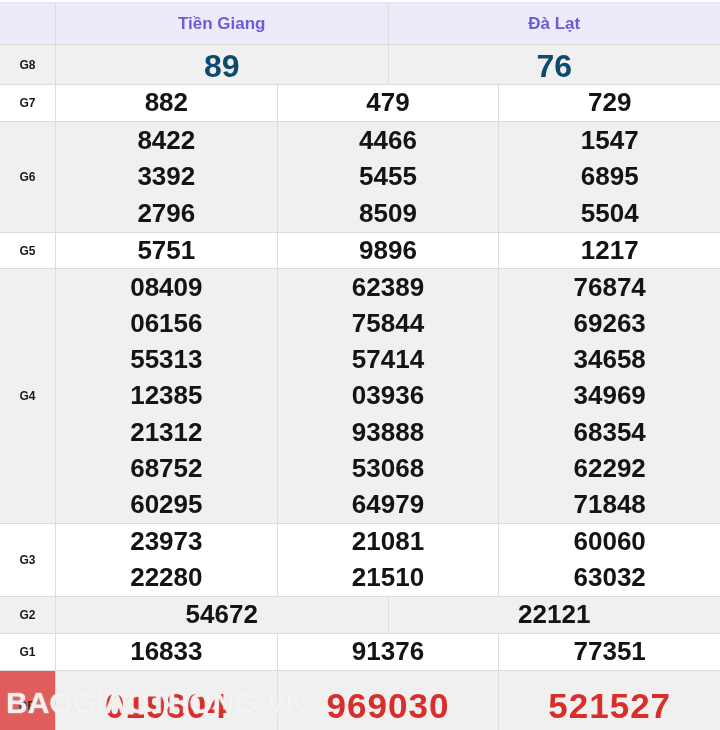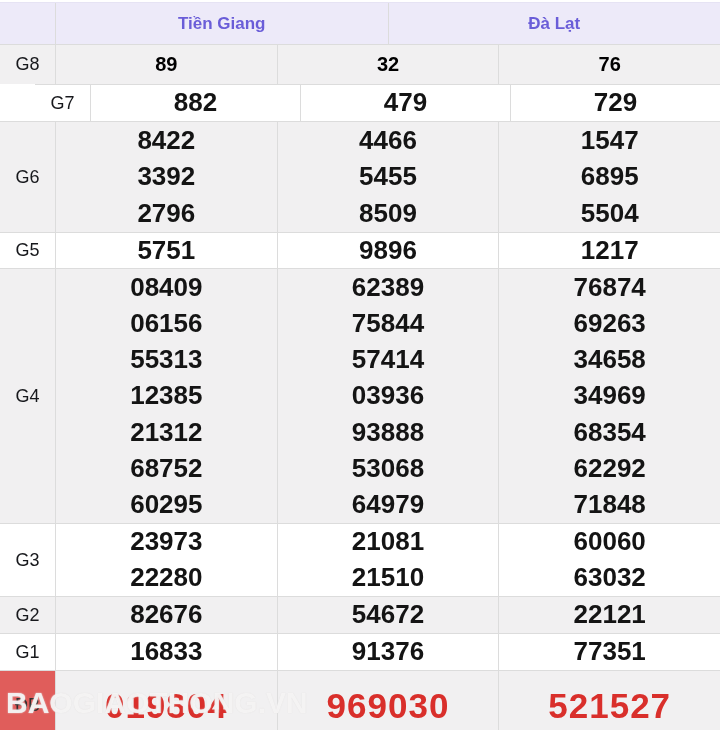--- a/index.html
+++ b/index.html
@@ -11,33 +11,33 @@
   .table{
     position:absolute;top:2px;left:0;width:720px;
     border-bottom:1px solid #e2e2e2;
   }
   .row{display:flex;background:#ffffff;border-top:1px solid #dcdcdc;box-sizing:border-box;}
   .row.gray{background:#f1f0f1;}
   .row.header-row{background:#edeaf9;border-top:1px solid #e6e3f4;}
   
   .r-header{height:42px;}
   .r0{height:40px;}  
-  .r1{height:37px;margin-left:35px;}  
+  .r1{height:37px;}  
   .r2{height:111px;} 
   .r3{height:36px;}  
   .r4{height:255px;} 
   .r5{height:73px;}  
   .r6{height:37px;}  
   .r7{height:37px;}  
   .r8{height:70px;}  
   .label-cell{
     width:56px;min-width:56px;box-sizing:border-box;
     display:flex;align-items:center;justify-content:center;
     border-right:1px solid #dcdcdc;
-    font-size:18px;font-weight:normal;color:#17181c;
+    font-size:12px;font-weight:bold;color:#17181c;
   }
   .label-cell.special{background:#e05d5b;color:#2c2c2c;}
   .value-cell{
     flex:1 1 0;box-sizing:border-box;
     display:flex;flex-direction:column;justify-content:space-around;align-items:center;
     border-right:1px solid #dcdcdc;
     overflow:hidden;
   }
   .value-cell:last-child{border-right:none;}
   .header-cell{
@@ -47,21 +47,21 @@
     font-size:17px;font-weight:bold;color:#6a5dd8;
   }
   .header-cell:last-child{border-right:none;}
   .header-label-cell{
     width:56px;min-width:56px;box-sizing:border-box;border-right:1px solid #dcdcdc;
   }
   .value{
     font-size:26px;font-weight:bold;color:#141414;
     line-height:1.35;white-space:nowrap;
   }
-  .row.emph-g8 .value{font-size:20px;color:#000000;text-align:right;}
+  .row.emph-g8 .value{font-size:32px;color:#0c4a6e;text-align:right;}
   .row.emph-db .value{font-size:35px;color:#d92f2b;letter-spacing:1px;}
   .watermark{
     position:absolute;left:6px;top:686px;z-index:5;
     font-size:30px;font-weight:bold;letter-spacing:0px;
     color:rgba(255,255,255,0.72);
     text-shadow:0 0 1px rgba(210,205,205,0.9), 0 0 2px rgba(255,255,255,0.5);
     pointer-events:none;white-space:nowrap;
   }
 </style>
 </head>
@@ -73,23 +73,20 @@
         <div class="header-label-cell"></div>
         <div class="header-cell">Tiền Giang</div>
         <div class="header-cell">Đà Lạt</div>
       </div>
       <div class="row r0 gray emph-g8">
         <div class="label-cell">G8</div>
         <div class="value-cell">
           <div class="value">89</div>
         </div>
         <div class="value-cell">
-          <div class="value">32</div>
-        </div>
-        <div class="value-cell">
           <div class="value">76</div>
         </div>
       </div>
       <div class="row r1">
         <div class="label-cell">G7</div>
         <div class="value-cell">
           <div class="value">882</div>
         </div>
         <div class="value-cell">
           <div class="value">479</div>
@@ -169,23 +166,20 @@
           <div class="value">21510</div>
         </div>
         <div class="value-cell">
           <div class="value">60060</div>
           <div class="value">63032</div>
         </div>
       </div>
       <div class="row r6 gray">
         <div class="label-cell">G2</div>
         <div class="value-cell">
-          <div class="value">82676</div>
-        </div>
-        <div class="value-cell">
           <div class="value">54672</div>
         </div>
         <div class="value-cell">
           <div class="value">22121</div>
         </div>
       </div>
       <div class="row r7">
         <div class="label-cell">G1</div>
         <div class="value-cell">
           <div class="value">16833</div>

